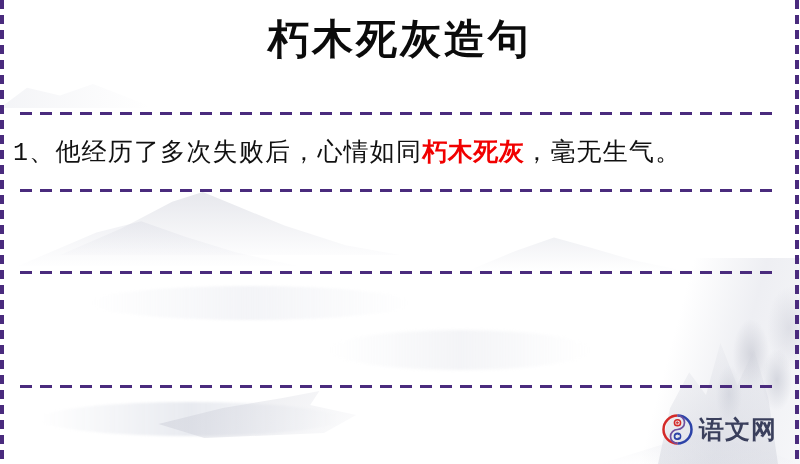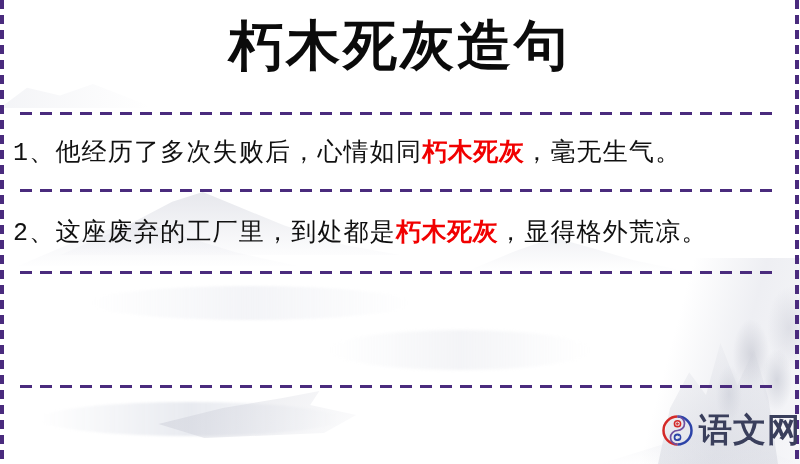--- a/index.html
+++ b/index.html
@@ -156,21 +156,21 @@
   }
 
   
   #title {
     position: absolute;
     left: 0;
     top: 18px;
     width: 800px;
     text-align: center;
     font-family: "Liberation Serif", "DejaVu Serif", serif;
-    font-size: 54px;
+    font-size: 41px;
     font-weight: bold;
     letter-spacing: 3px;
     color: #0b0b0b;
     line-height: 1.05;
     white-space: nowrap;
   }
 
   
   .row {
     position: absolute;
@@ -199,21 +199,21 @@
     align-items: center;
     gap: 6px;
   }
   #logo-mark {
     width: 31px;
     height: 31px;
     flex: none;
   }
   #logo-text {
     font-family: "Liberation Serif", "DejaVu Serif", serif;
-    font-size: 33px;
+    font-size: 25px;
     font-weight: bold;
     letter-spacing: 1px;
     color: #3a3f5c;
     line-height: 1;
     white-space: nowrap;
   }
 </style>
 </head>
 <body>
 
@@ -235,21 +235,20 @@
 
   <div class="rail-v" id="rail-left"></div>
   <div class="rail-v" id="rail-right"></div>
 
   <div id="title" style="color: rgb(11, 11, 11);">朽木死灰造句</div>
 
   <div class="sep" style="top:112px"></div>
   <div class="row" id="row-1" style="top: 133px; color: rgb(17, 17, 17);"><span>1、</span><span>他经历了多次失败后，心情如同</span><span class="kw" style="color: rgb(241, 0, 0);">朽木死灰</span><span>，毫无生气。</span></div>
 
   <div class="sep" style="top:189px"></div>
-  <div class="row" id="row-2" style="top: 213px; color: rgb(17, 17, 17);"><span>2、</span><span>这座废弃的工厂里，到处都是</span><span class="kw" style="color: rgb(241, 0, 0);">朽木死灰</span><span>，显得格外荒凉。</span></div>
 
   <div class="sep" style="top:271px"></div>
 
   <div class="sep" style="top:385px"></div>
 
   <div id="logo">
     <svg id="logo-mark" viewBox="0 0 62 62">
 
       <path d="M31 3 A28 28 0 0 0 3 31 A28 28 0 0 0 31 59 A28 28 0 0 1 31 3 Z" fill="none" stroke="#d42a28" stroke-width="5"></path>
 

